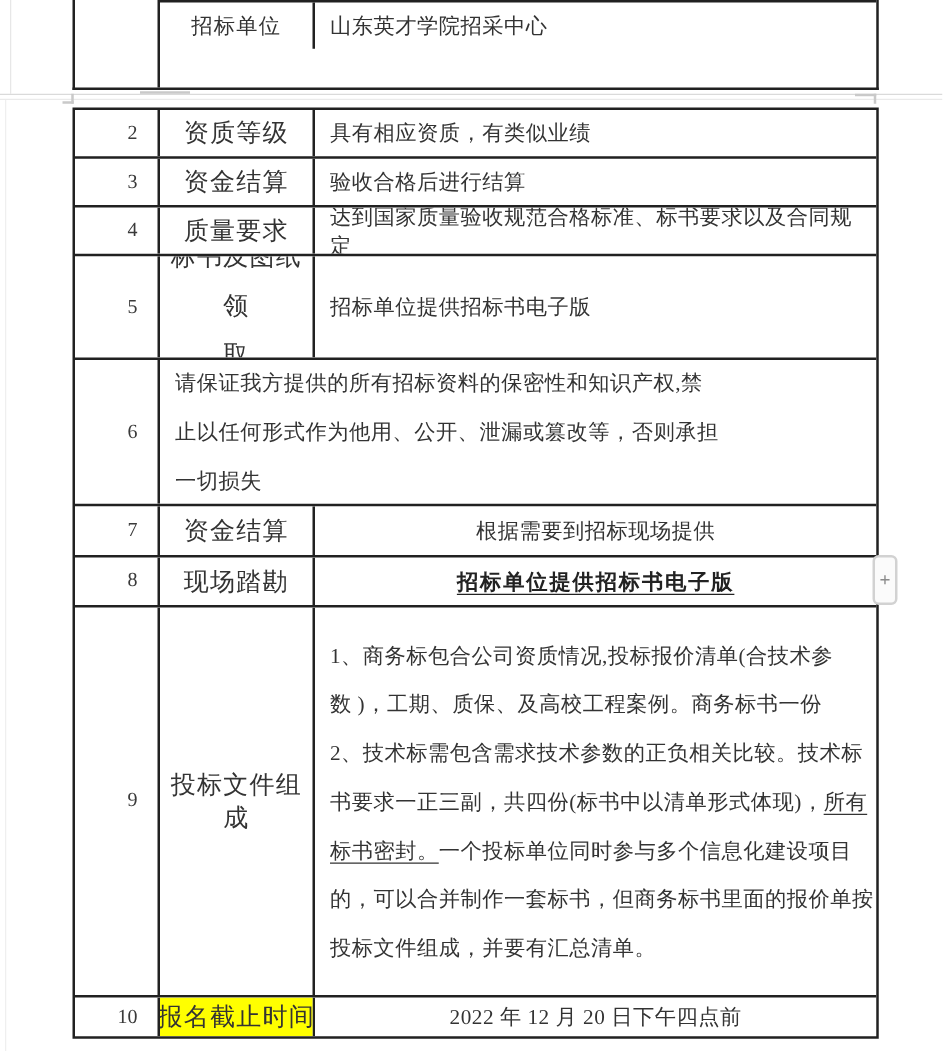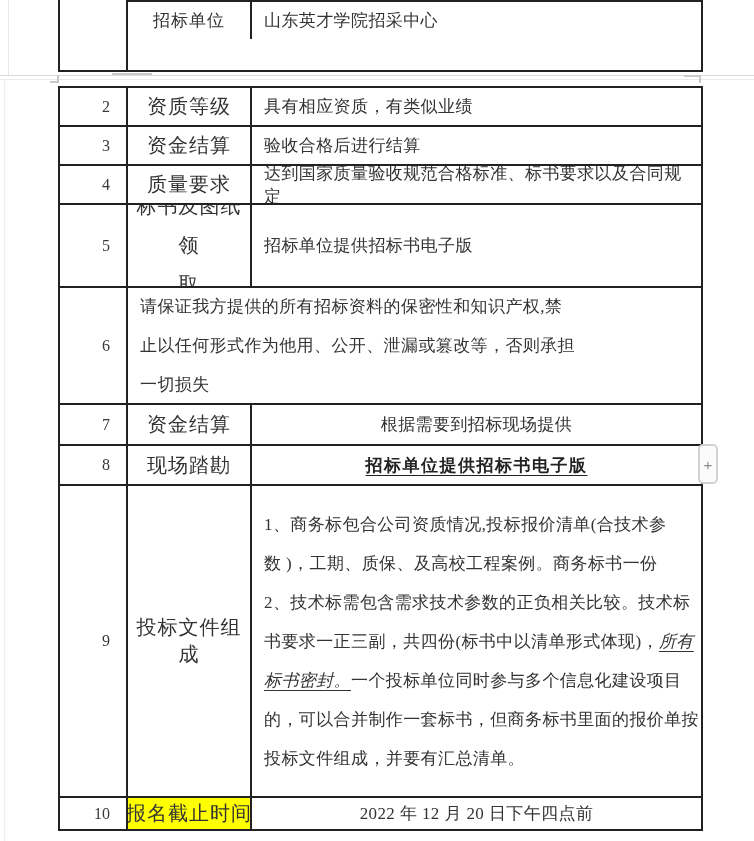--- a/index.html
+++ b/index.html
@@ -27,21 +27,21 @@
       padding-right:16px;font-size:16px;color:#3a3a3a;}
   .c2{width:124px;box-sizing:border-box;border-right:2px solid #212121;
       display:flex;flex-direction:column;align-items:center;justify-content:center;
       font-size:20px;letter-spacing:1px;text-align:center;overflow:hidden;}
   .c3{flex:1;box-sizing:border-box;display:flex;align-items:center;
       padding:0 6px 0 12px;font-size:17px;letter-spacing:0.4px;overflow:hidden;}
   .c3.center{justify-content:center;padding:0 4px;}
 
   .lines{width:100%;}
   .line{height:39px;line-height:39px;white-space:nowrap;}
-  .u{text-decoration:underline;text-underline-offset:4px;font-style:italic;}
+  .u{text-decoration:underline;text-underline-offset:4px;}
   .bold-underline{font-weight:bold;text-decoration:underline;text-underline-offset:4px;letter-spacing:1.5px;color:#222;}
 
   .hl{background:#ffff00;padding:10px 5px;white-space:nowrap;}
 
   
   .t1-num{width:68px;box-sizing:border-box;border-right:2px solid #212121;}
   .t1-main{flex:1;display:flex;flex-direction:column;}
   .t1-r1{height:31px;display:flex;}
   .t1-r2{height:37px;display:flex;border-top:2px solid #212121;}
   .t1-c2{width:124px;box-sizing:border-box;border-right:2px solid #212121;

